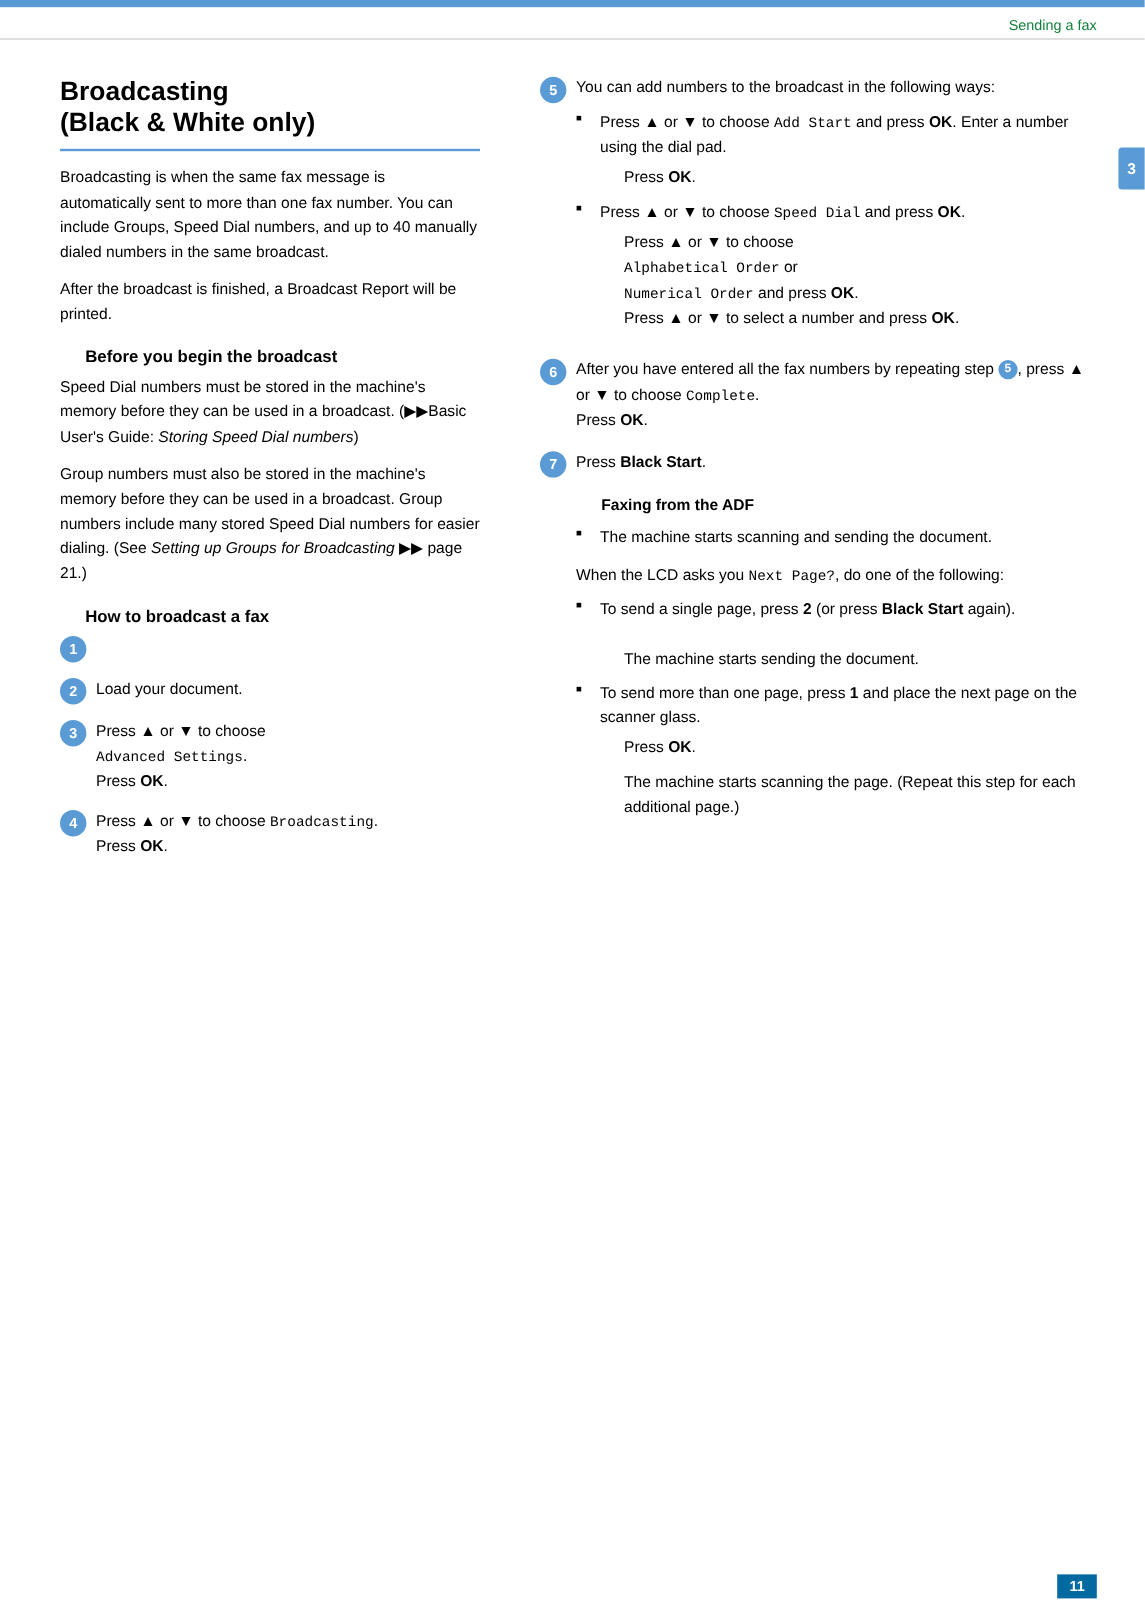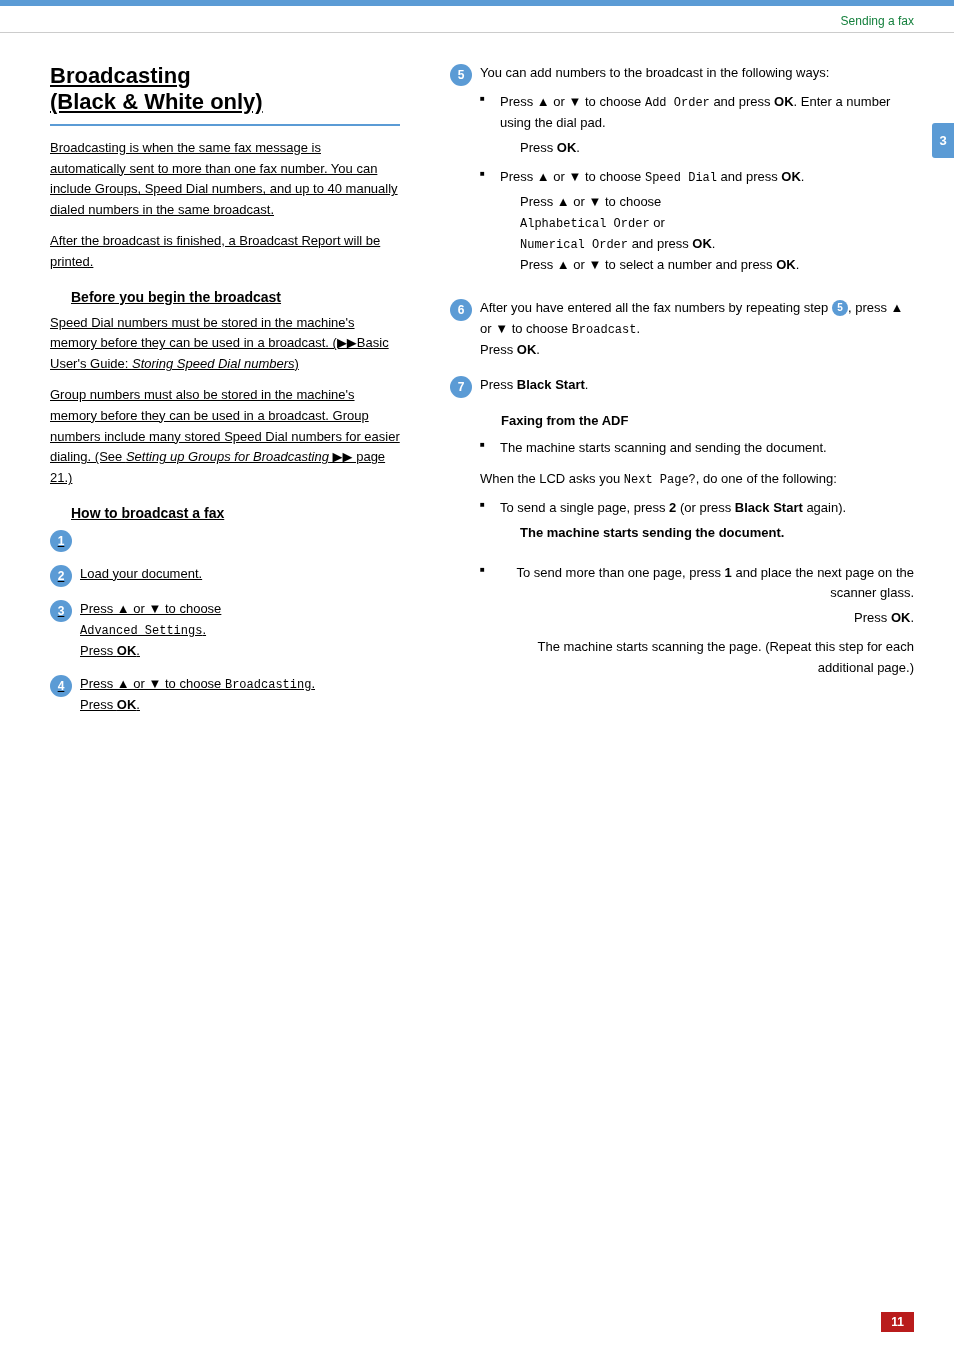--- a/index.html
+++ b/index.html
@@ -27,21 +27,20 @@
       font-size: 12px;
       color: #15803d;
     }
     .page-layout {
       display: flex;
       padding: 30px 0 30px 0;
     }
     .left-column {
       flex: 0 0 430px;
       padding: 0 30px 0 50px;
-      text-decoration: underline;
     }
     .right-column {
       flex: 1;
       padding: 0 40px 0 20px;
       position: relative;
     }
     .chapter-tab {
       position: absolute;
       right: 0;
       top: 60px;
@@ -124,21 +123,21 @@
     .italic {
       font-style: italic;
     }
     .bold {
       font-weight: bold;
     }
     .page-number {
       position: absolute;
       bottom: 18px;
       right: 40px;
-      background: #b91c1c;
+      background: #0369a1;
       color: #fff;
       padding: 3px 10px;
       font-size: 12px;
       font-weight: bold;
     }
     .right-step-item {
       display: flex;
       align-items: flex-start;
       margin-bottom: 14px;
     }
@@ -204,21 +203,21 @@
 
     <div class="chapter-tab">3</div>
 
     <div class="right-step-item">
       <div class="step-circle">5</div>
       <div class="step-content">
         You can add numbers to the broadcast in the following ways:
         <div style="margin-top:8px;">
           <ul class="bullet-list">
             <li>
-              Press ▲ or ▼ to choose <span class="inline-code">Add Order</span> and press <span class="bold">OK</span>. Enter a number using the dial pad.
+              Press ▲ or ▼ to choose <span class="inline-code">Add Start</span> and press <span class="bold">OK</span>. Enter a number using the dial pad.
               <div class="sub-sub-indent">Press <span class="bold">OK</span>.</div>
             </li>
             <li>
               Press ▲ or ▼ to choose <span class="inline-code">Speed Dial</span> and press <span class="bold">OK</span>.
               <div class="sub-sub-indent">
                 Press ▲ or ▼ to choose<br>
                 <span class="inline-code">Alphabetical Order</span> or<br>
                 <span class="inline-code">Numerical Order</span> and press <span class="bold">OK</span>.<br>
                 Press ▲ or ▼ to select a number and press <span class="bold">OK</span>.
               </div>
@@ -226,21 +225,21 @@
           </ul>
         </div>
       </div>
     </div>
 
     <div class="right-step-item">
       <div class="step-circle">6</div>
       <div class="step-content">
         After you have entered all the fax numbers by repeating step
         <span style="display:inline-flex;align-items:center;justify-content:center;width:16px;height:16px;border-radius:50%;background:#5b9bd5;color:#fff;font-size:10px;font-weight:bold;vertical-align:middle;">5</span>,
-        press ▲ or ▼ to choose <span class="inline-code">Broadcast</span>.<br>
+        press ▲ or ▼ to choose <span class="inline-code">Complete</span>.<br>
         Press <span class="bold">OK</span>.
       </div>
     </div>
 
     <div class="right-step-item">
       <div class="step-circle">7</div>
       <div class="step-content">
         Press <span class="bold">Black Start</span>.
 
         <div style="margin-top:10px;">
@@ -248,23 +247,23 @@
           <ul class="bullet-list">
             <li>The machine starts scanning and sending the document.</li>
           </ul>
         </div>
 
         <div style="margin-top:10px;">
           <p style="margin-bottom:8px;line-height:1.6;">When the LCD asks you <span class="inline-code">Next Page?</span>, do one of the following:</p>
           <ul class="bullet-list">
             <li>
               To send a single page, press <span class="bold">2</span> (or press <span class="bold">Black Start</span> again).
-              <div class="sub-sub-indent" style="margin-top:4px;font-weight:bold;">The machine starts sending the document.</div>
-            </li>
-            <li style="margin-top:19px;text-align:right;">
+              <div class="sub-sub-indent" style="margin-top:20px;">The machine starts sending the document.</div>
+            </li>
+            <li style="margin-top:8px;">
               To send more than one page, press <span class="bold">1</span> and place the next page on the scanner glass.
               <div class="sub-sub-indent" style="margin-top:4px;">
                 Press <span class="bold">OK</span>.
                 <p style="margin-top:8px;">The machine starts scanning the page. (Repeat this step for each additional page.)</p>
               </div>
             </li>
           </ul>
         </div>
       </div>
     </div>

